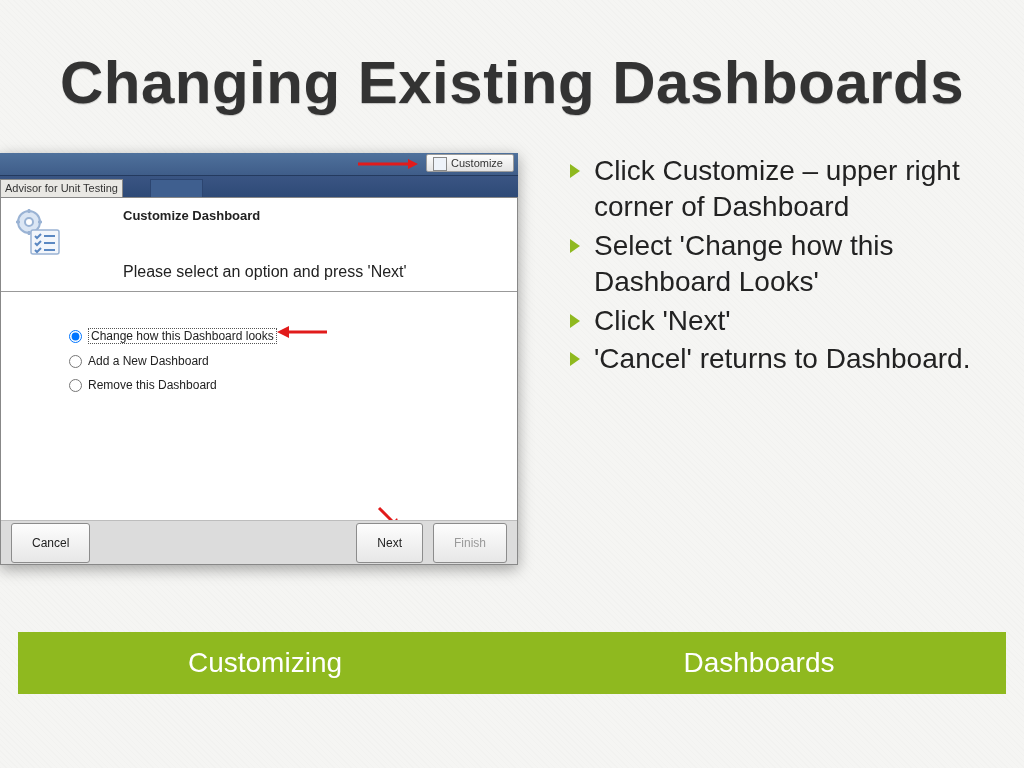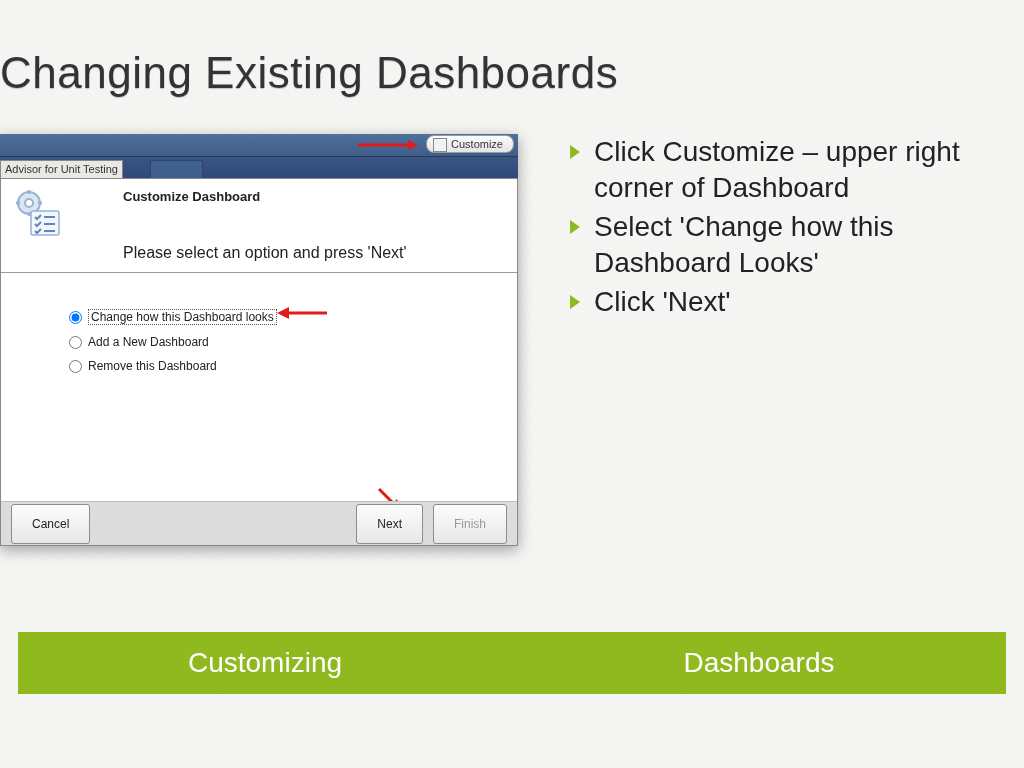--- a/index.html
+++ b/index.html
@@ -6,23 +6,23 @@
   body {
     width: 1024px;
     height: 768px;
     background: #f5f5f3;
     background-image: repeating-linear-gradient(45deg, rgba(0,0,0,0.01) 0, rgba(0,0,0,0.01) 1px, transparent 1px, transparent 4px);
     font-family: "Segoe UI", Arial, sans-serif;
     position: relative;
     overflow: hidden;
   }
   .slide-title {
-    text-align: left;
-    font-size: 44px;
-    font-weight: 400;
+    text-align: center;
+    font-size: 60px;
+    font-weight: 700;
     color: #333;
     padding-top: 48px;
     letter-spacing: 0.5px;
     text-shadow: 0 1px 1px rgba(0,0,0,0.2);
   }
   .content-row {
     display: flex;
     margin-top: 36px;
     padding: 0;
   }
@@ -48,21 +48,21 @@
     background: linear-gradient(#4f719c, #3f5d89);
     position: relative;
   }
   .customize-btn {
     position: absolute;
     right: 4px; top: 1px;
     height: 18px;
     padding: 0 10px 16px 24px;
     background: linear-gradient(#fdfdfd,#e4e4e4);
     border: 1px solid #9b9b9b;
-    border-radius: 8px;
+    border-radius: 2px;
     font-size: 11px;
     color: #333;
     line-height: 16px;
     cursor: pointer;
   }
   .customize-btn::before {
     content: '';
     position: absolute; left: 6px; top: 2px;
     width: 12px; height: 12px;
     border: 1px solid #888;
@@ -290,20 +290,21 @@
       </div>
 
     </div>
   </div>
 
   <div class="text-col">
     <ul class="bullets">
       <li>Click Customize – upper right corner of Dashboard</li>
       <li>Select 'Change how this Dashboard Looks'</li>
       <li>Click 'Next'</li>
+      <li>'Cancel' returns to Dashboard.</li>
     </ul>
   </div>
 
 </div>
 
 <div class="bottom-bars">
   <div class="bar">Customizing</div>
   <div class="bar">Dashboards</div>
 </div>
 

